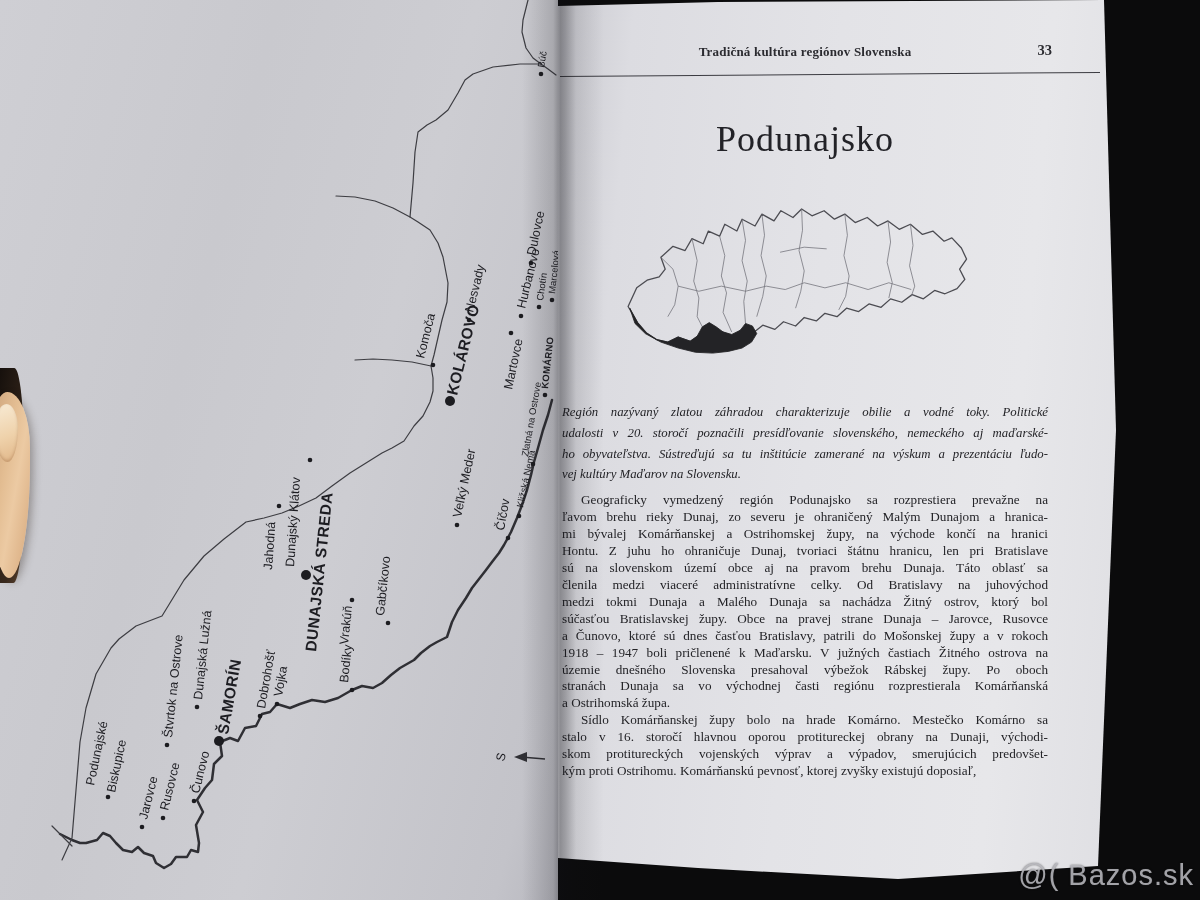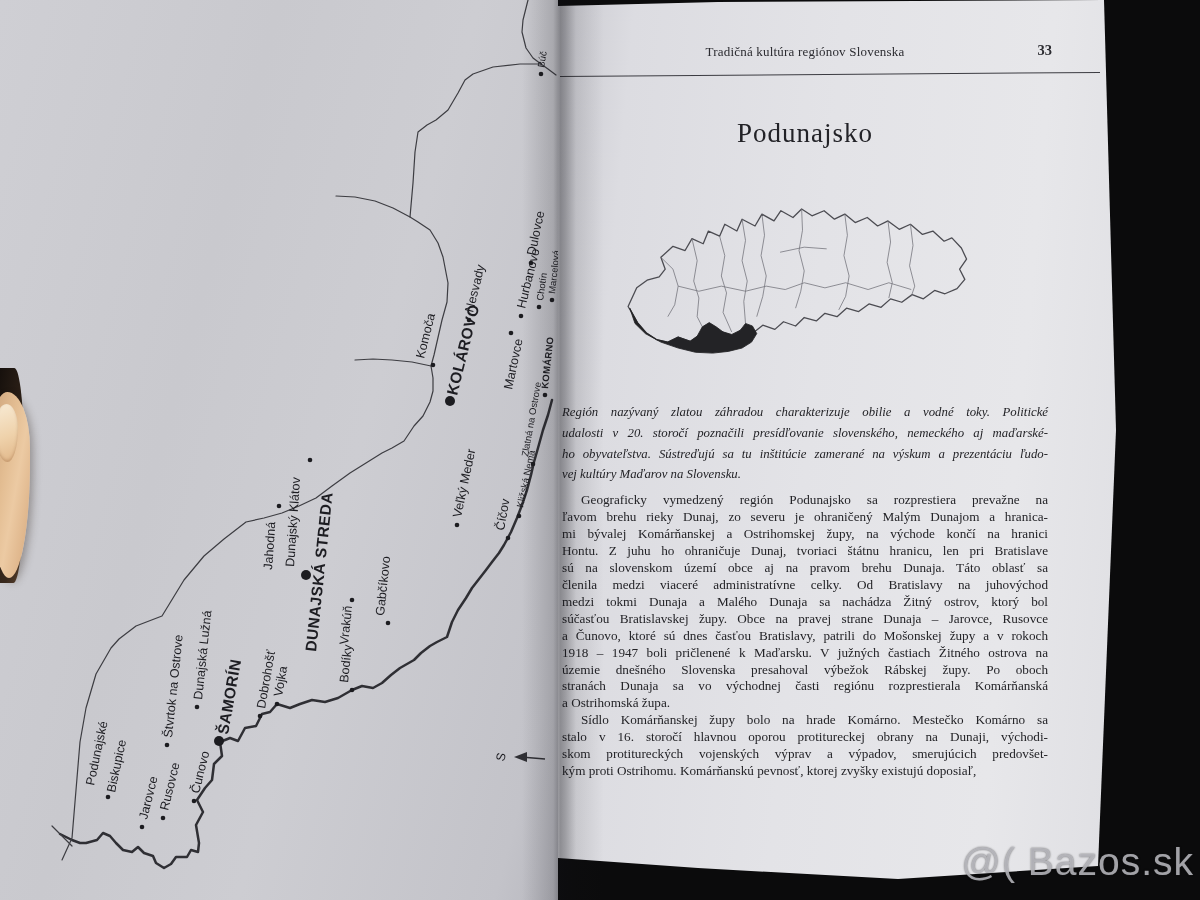--- a/index.html
+++ b/index.html
@@ -44,41 +44,41 @@
   .mlab{font-family:"Liberation Sans",sans-serif;font-size:12.5px;fill:#1d1d22;}
   .mlab.major{font-size:15.5px;font-weight:700;letter-spacing:.4px;}
   .mlab.tiny{font-size:9.5px;}
   .mlab.caps-tiny{font-size:9.5px;font-weight:700;letter-spacing:.3px;}
   .compass-line{stroke:#2f2f34;stroke-width:1.6;}
   .compass-head{fill:#2f2f34;}
 
   
   .rcontent{position:absolute;left:562px;top:0;width:486px;color:#232327;}
   .rheader{position:absolute;top:44px;left:0;width:486px;height:20px;}
-  .rheader .htitle{display:block;text-align:center;font-size:13px;font-weight:400;letter-spacing:.2px;color:#2b2b30;}
+  .rheader .htitle{display:block;text-align:center;font-size:13px;font-weight:700;letter-spacing:.2px;color:#2b2b30;}
   .pagenum{position:absolute;right:-4px;top:-2px;font-size:14.5px;font-weight:700;color:#2b2b30;}
   .hrule{position:absolute;top:74px;left:-2px;width:540px;height:1.4px;background:#3c3c42;transform:rotate(-.45deg);}
   .chtitle{position:absolute;top:118px;left:0;width:486px;text-align:center;
-    font-size:27px;letter-spacing:1px;color:#222227;}
+    font-size:36px;letter-spacing:1px;color:#222227;}
   #minimap{position:absolute;top:198px;left:54px;width:354px;height:178px;}
   .slk-outline{fill:none;stroke:#4c4c52;stroke-width:1.5;stroke-linejoin:round;}
   .slk-border{fill:none;stroke:#73737a;stroke-width:.9;stroke-linejoin:round;}
   .slk-region{fill:#232326;stroke:#232326;}
   .textblock{position:absolute;left:0;width:486px;}
   .intro{top:402px;}
   .intro .tline{font-size:12.8px;font-style:italic;line-height:20.8px;text-align:justify;text-align-last:justify;}
   .intro .tline.last{text-align-last:left;}
   .bodytext{top:492px;}
   .body-par .tline{font-size:13.2px;line-height:16.95px;text-align:justify;text-align-last:justify;}
   .body-par .tline.last{text-align-last:left;}
   .body-par .tline:first-child{text-indent:19px;}
 
   
-  .watermark{position:absolute;right:6px;bottom:16px;z-index:50;
-    font-family:"Liberation Sans",sans-serif;font-size:39px;font-weight:400;letter-spacing:1px;
+  .watermark{position:absolute;right:6px;bottom:8px;z-index:50;
+    font-family:"Liberation Sans",sans-serif;font-size:29px;font-weight:400;letter-spacing:1px;
     color:rgba(190,190,196,.82);text-shadow:0 0 2px rgba(0,0,0,.55),0 0 1px rgba(255,255,255,.25);}
 </style>
 </head>
 <body>
 
 <div class="scene">
 
   <div class="page left">
     <svg id="leftmap" viewBox="0 0 558 900" xmlns="http://www.w3.org/2000/svg">
 

